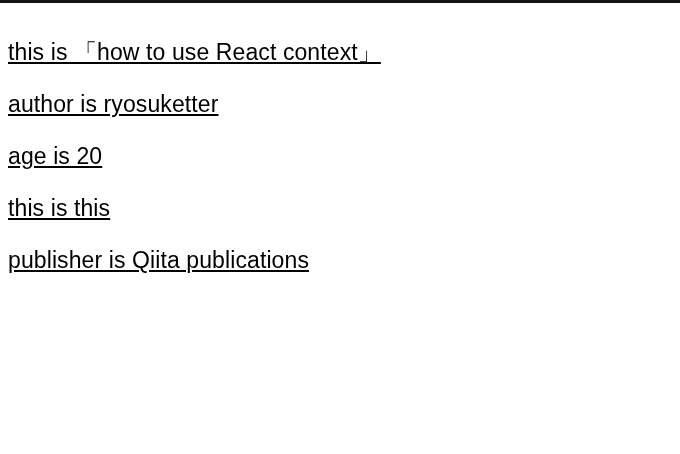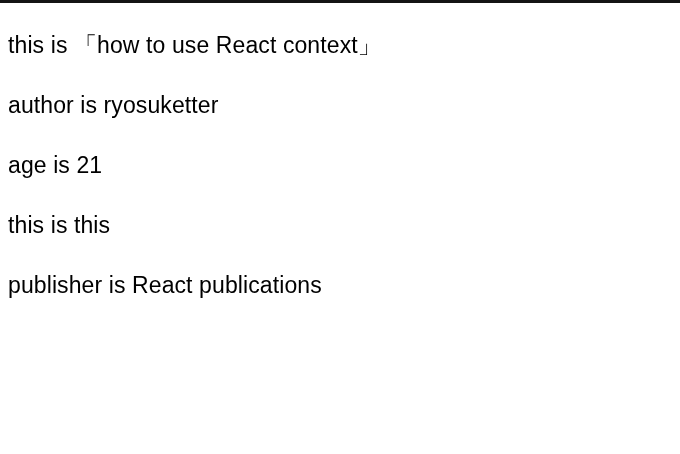--- a/index.html
+++ b/index.html
@@ -27,54 +27,55 @@
     left: 0;
     width: 680px;
     height: 3px;
     background: #141414;
   }
   .content {
     position: absolute;
     top: 3px;
     left: 0;
     width: 680px;
-    padding: 0 8px;
+    padding: 7px 8px;
     box-sizing: border-box;
+    text-decoration: underline;
   }
   .text-line {
     margin: 0;
     padding: 0;
     color: #000000;
     font-family: "Liberation Sans", sans-serif;
     font-size: 23px;
     font-weight: 400;
     line-height: 27px;
     letter-spacing: 0.1px;
     white-space: pre;
     -webkit-font-smoothing: antialiased;
   }
   .text-line + .text-line {
-    margin-top: 33px;
+    margin-top: 25px;
   }
   .block-title   { margin-top: 29px; }
 </style>
 </head>
 <body>
 
 <div id="root">
 
   <div class="top-bar"></div>
 
   <div class="content">
 
     <p class="text-line block-title">this is 「how to use React context」</p>
 
     <p class="text-line">author is ryosuketter</p>
 
-    <p class="text-line">age is 21</p>
+    <p class="text-line">age is 20</p>
 
     <p class="text-line">this is this</p>
 
 
-    <p class="text-line">publisher is React publications</p>
+    <p class="text-line">publisher is Qiita publications</p>
 
   </div>
 </div>
 
 </body></html>

